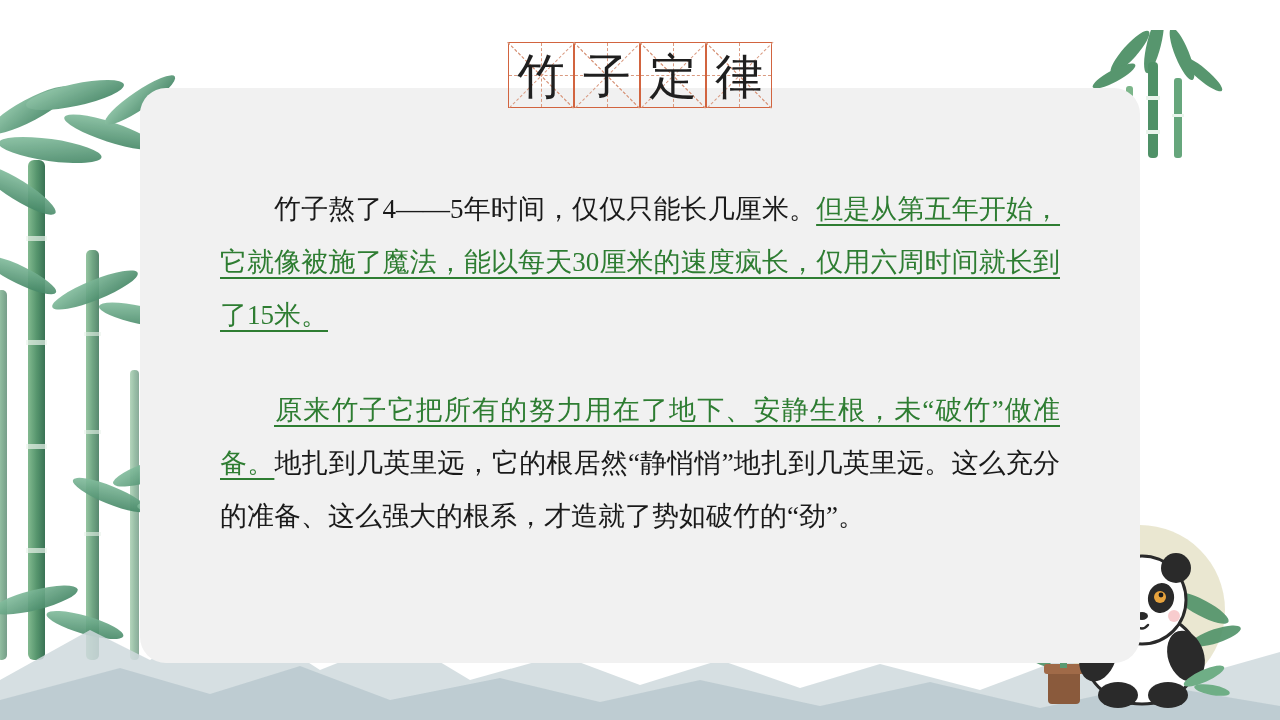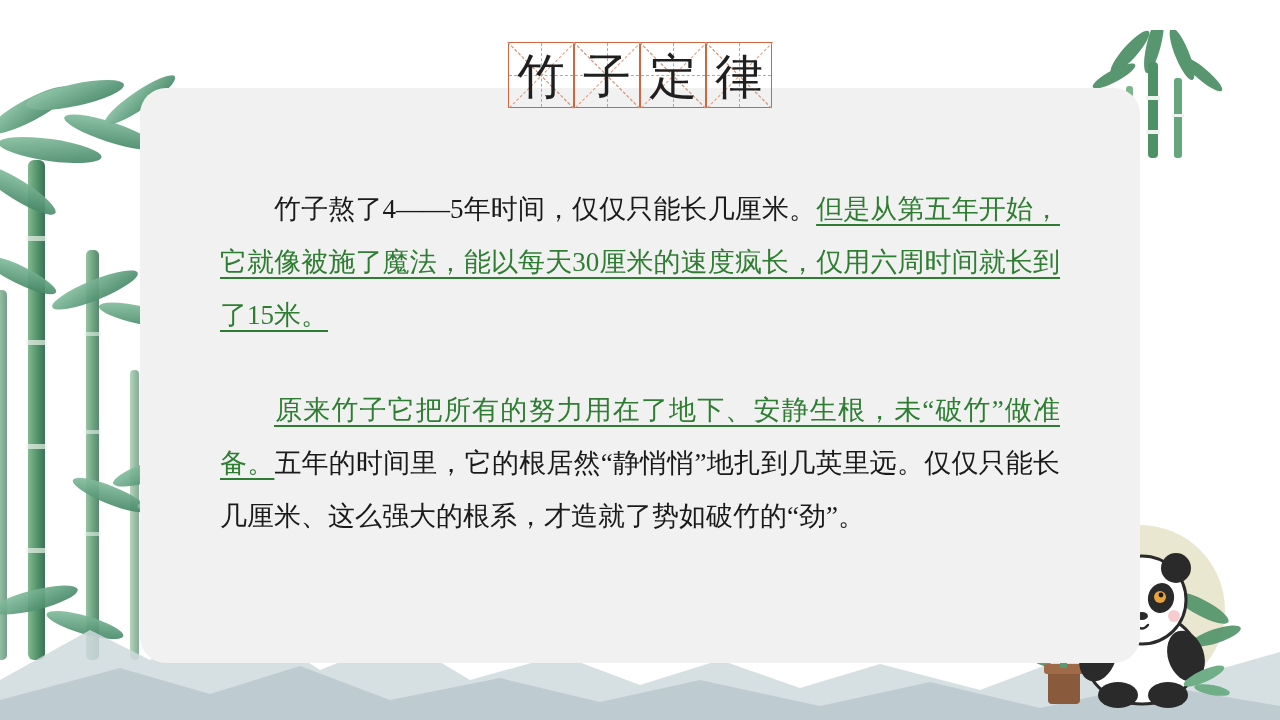--- a/index.html
+++ b/index.html
@@ -296,21 +296,21 @@
       <ellipse cx="214" cy="196" rx="22" ry="6" transform="rotate(-24 214 196)"></ellipse>
       <ellipse cx="222" cy="210" rx="18" ry="5" transform="rotate(10 222 210)"></ellipse>
     </g>
   </svg>
 
   <div class="card">
     <p class="para">
       <span class="indent"></span><span>竹子熬了4——5年时间，仅仅只能长几厘米。</span><span class="hl">但是从第五年开始，它就像被施了魔法，能以每天30厘米的速度疯长，仅用六周时间就长到了15米。</span>
     </p>
     <p class="para">
-      <span class="indent"></span><span class="hl">原来竹子它把所有的努力用在了地下、安静生根，未“破竹”做准备。</span><span>五年的时间里，它的根居然“静悄悄”地扎到几英里远。仅仅只能长几厘米、这么强大的根系，才造就了势如破竹的“劲”。</span>
+      <span class="indent"></span><span class="hl">原来竹子它把所有的努力用在了地下、安静生根，未“破竹”做准备。</span><span>地扎到几英里远，它的根居然“静悄悄”地扎到几英里远。这么充分的准备、这么强大的根系，才造就了势如破竹的“劲”。</span>
     </p>
   </div>
 
   <div class="title-wrap">
     <div class="title">
       <div class="tianzi">
         <div class="tianzi-cell">
             <span class="d2"></span>
             <span class="v"></span>
             <span class="h"></span>

